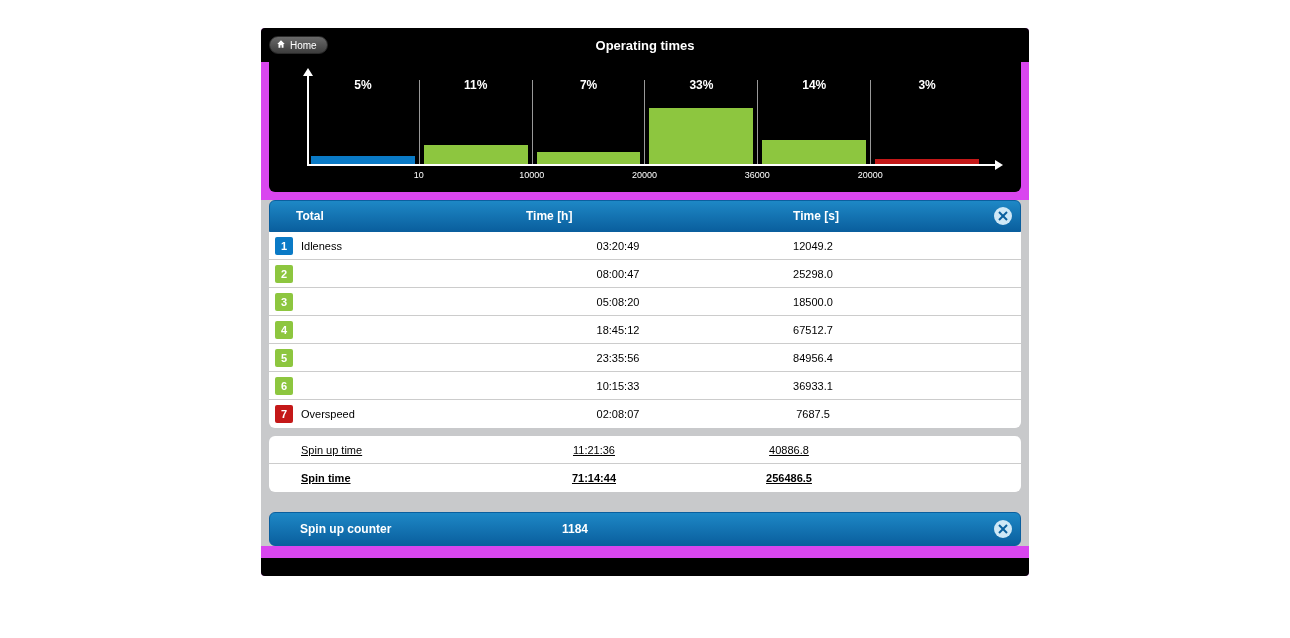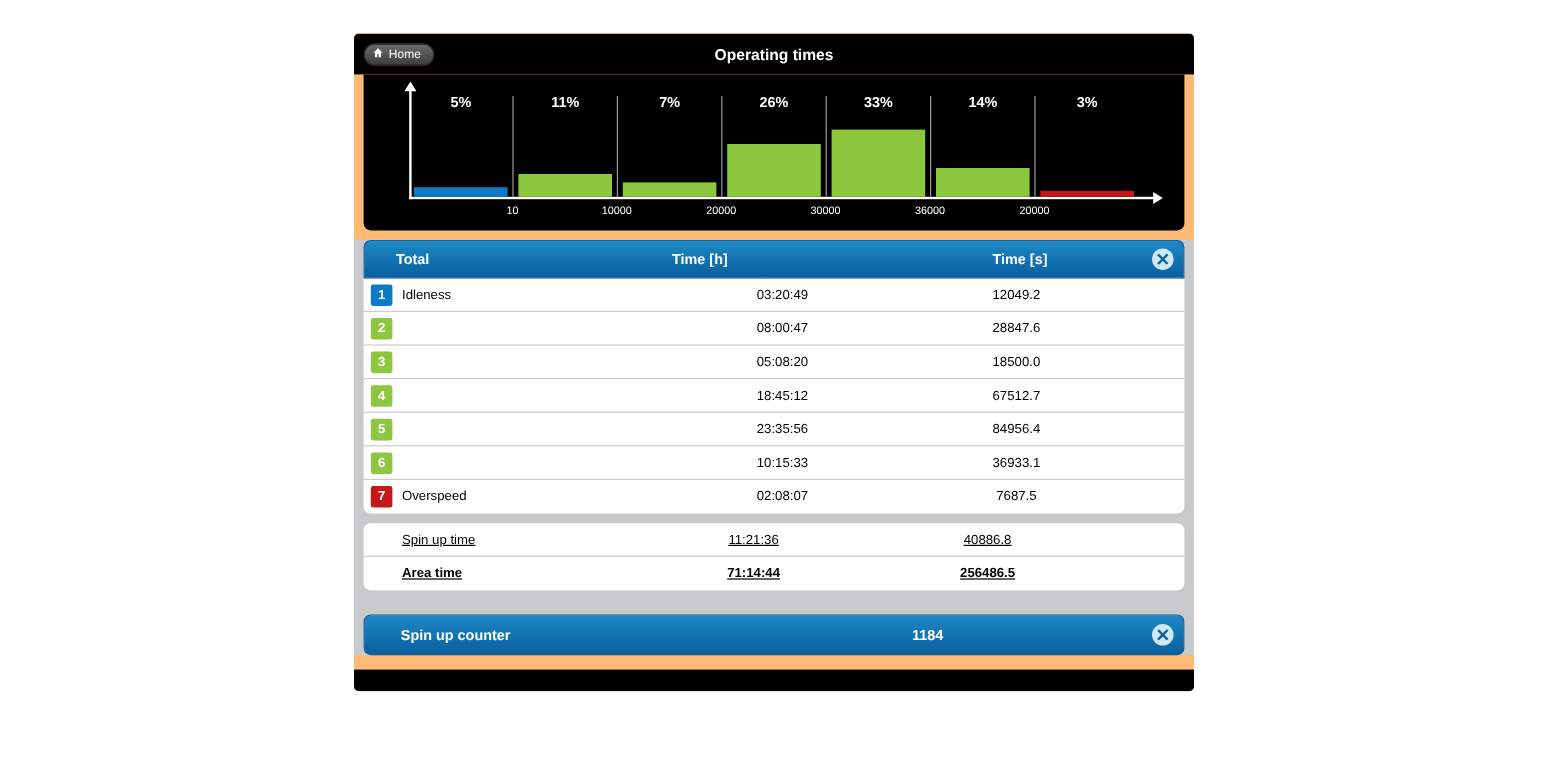--- a/index.html
+++ b/index.html
@@ -7,22 +7,22 @@
     font-family: Arial, Helvetica, sans-serif;
     background: #fff;
     width: 1290px;
     height: 638px;
     display: flex;
     justify-content: center;
     align-items: flex-start;
     padding-top: 28px;
   }
   .app {
-    width: 700px;
-    background: #fdba74;
+    width: 768px;
+    background: #d946ef;
     border-radius: 4px;
     overflow: hidden;
   }
   .topbar {
     background: #000;
     height: 34px;
     display: flex;
     align-items: center;
     position: relative;
     padding: 0 8px;
@@ -214,21 +214,21 @@
     font-weight: bold;
     font-size: 12px;
     display: flex;
     align-items: center;
     height: 34px;
     padding: 0 10px 0 30px;
     position: relative;
     gap: 40px;
   }
   .counter-bar .col1 { flex: 0 0 222px; }
-  .counter-bar .col2 { flex: 0 0 190px; text-align: right; }
+  .counter-bar .col2 { flex: 0 0 190px; text-align: left; }
 
   .bottombar {
     background: #000;
     height: 18px;
     margin-top: 12px;
   }
 </style>
 </head>
 <body>
 
@@ -260,25 +260,20 @@
             <div class="bar-pct">11%</div>
             <div class="bar-fill" style="background: rgb(141, 198, 63); height: 18.7px;"></div>
             <div class="tick-label">10000</div>
           </div>
           <div class="bar-slot">
             <div class="bar-pct">7%</div>
             <div class="bar-fill" style="background: rgb(141, 198, 63); height: 11.9px;"></div>
             <div class="tick-label">20000</div>
           </div>
           <div class="bar-slot">
-            <div class="bar-pct">26%</div>
-            <div class="bar-fill" style="background: rgb(141, 198, 63); height: 44.2px;"></div>
-            <div class="tick-label">30000</div>
-          </div>
-          <div class="bar-slot">
             <div class="bar-pct">33%</div>
             <div class="bar-fill" style="background: rgb(141, 198, 63); height: 56.1px;"></div>
             <div class="tick-label">36000</div>
           </div>
           <div class="bar-slot">
             <div class="bar-pct">14%</div>
             <div class="bar-fill" style="background: rgb(141, 198, 63); height: 23.8px;"></div>
             <div class="tick-label">20000</div>
           </div>
           <div class="bar-slot">
@@ -307,21 +302,21 @@
         <div class="row">
           <div class="badge" style="background: rgb(10, 122, 198);">1</div>
           <div class="col1">Idleness</div>
           <div class="col2">03:20:49</div>
           <div class="col3">12049.2</div>
         </div>
         <div class="row">
           <div class="badge" style="background: rgb(141, 198, 63);">2</div>
           <div class="col1"></div>
           <div class="col2">08:00:47</div>
-          <div class="col3">28847.6</div>
+          <div class="col3">25298.0</div>
         </div>
         <div class="row">
           <div class="badge" style="background: rgb(141, 198, 63);">3</div>
           <div class="col1"></div>
           <div class="col2">05:08:20</div>
           <div class="col3">18500.0</div>
         </div>
         <div class="row">
           <div class="badge" style="background: rgb(141, 198, 63);">4</div>
           <div class="col1"></div>
@@ -348,21 +343,21 @@
         </div>
       </div>
 
     <div class="summary-panel">
       <div class="row">
         <div class="col1">Spin up time</div>
         <div class="col2">11:21:36</div>
         <div class="col3">40886.8</div>
       </div>
       <div class="row bold">
-        <div class="col1">Area time</div>
+        <div class="col1">Spin time</div>
         <div class="col2">71:14:44</div>
         <div class="col3">256486.5</div>
       </div>
     </div>
 
     <div class="counter-bar">
       <div class="col1">Spin up counter</div>
       <div class="col2">1184</div>
       <div class="close-circle">
         <svg viewBox="0 0 10 10" stroke="#0a5f9e" stroke-width="2">

